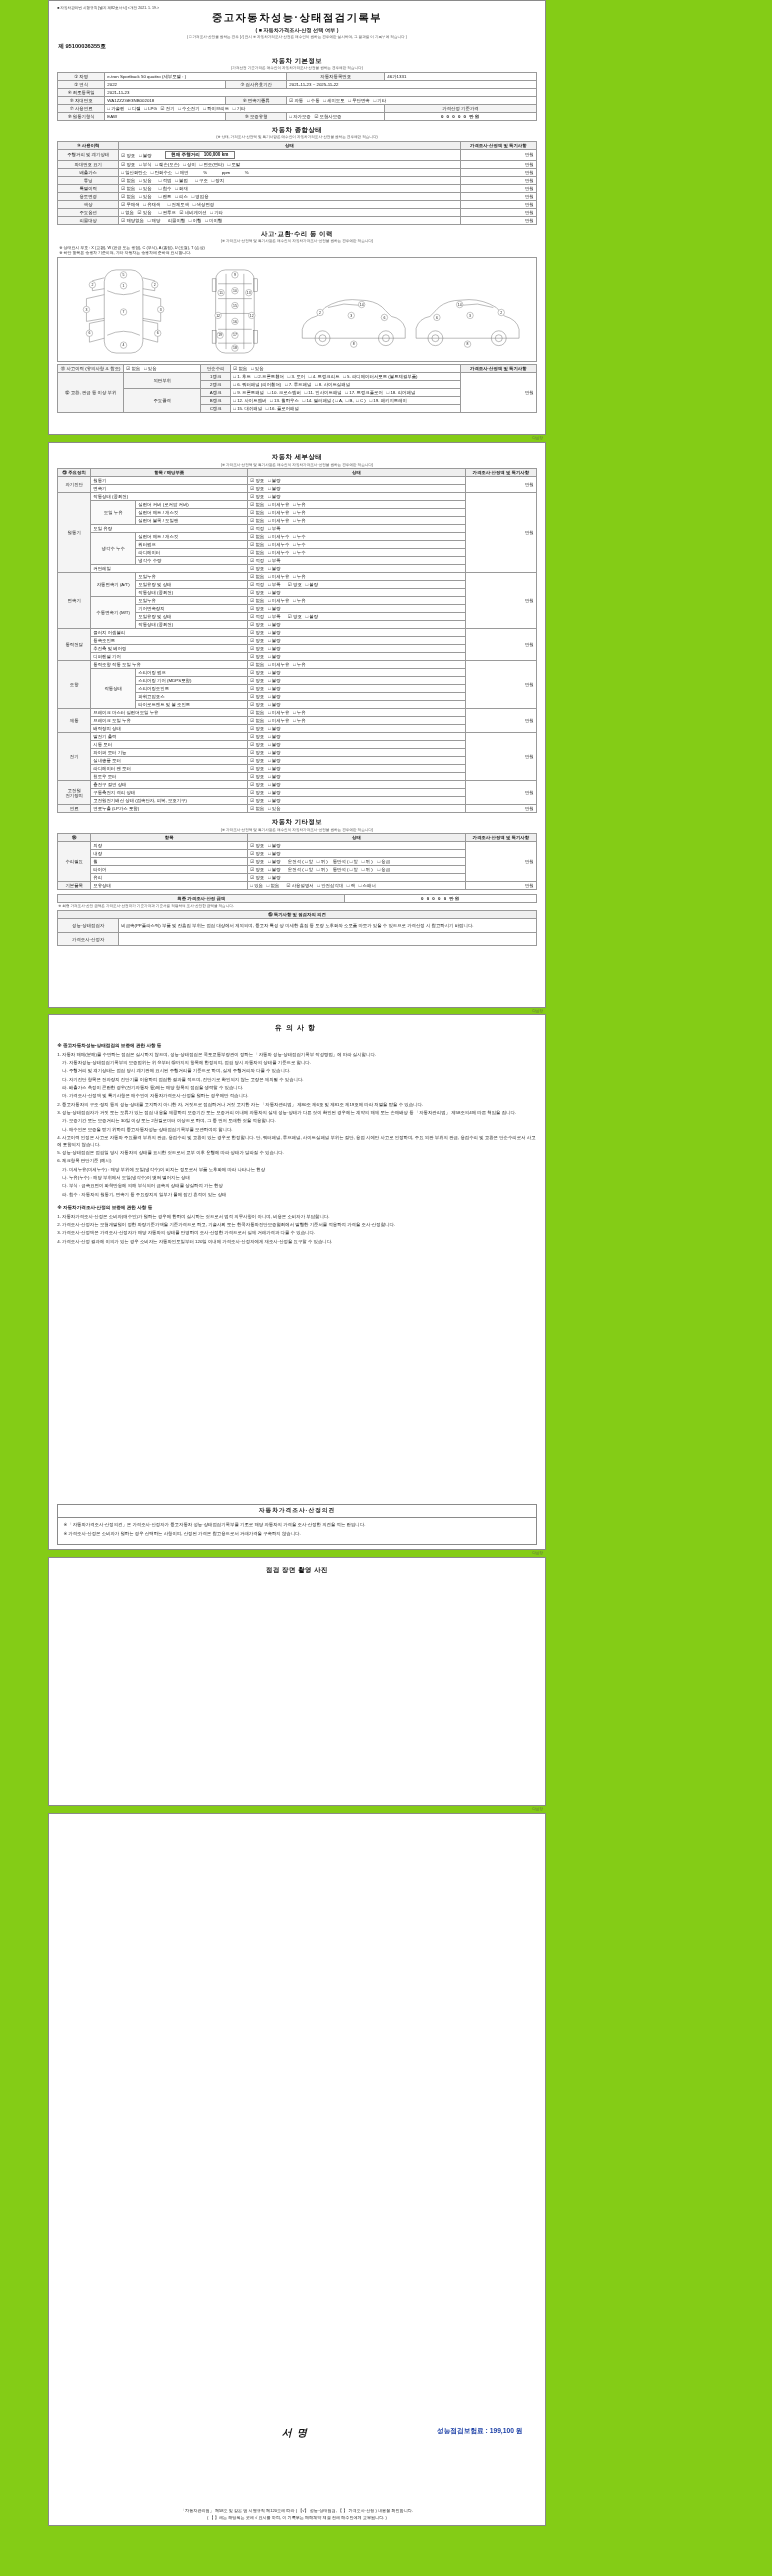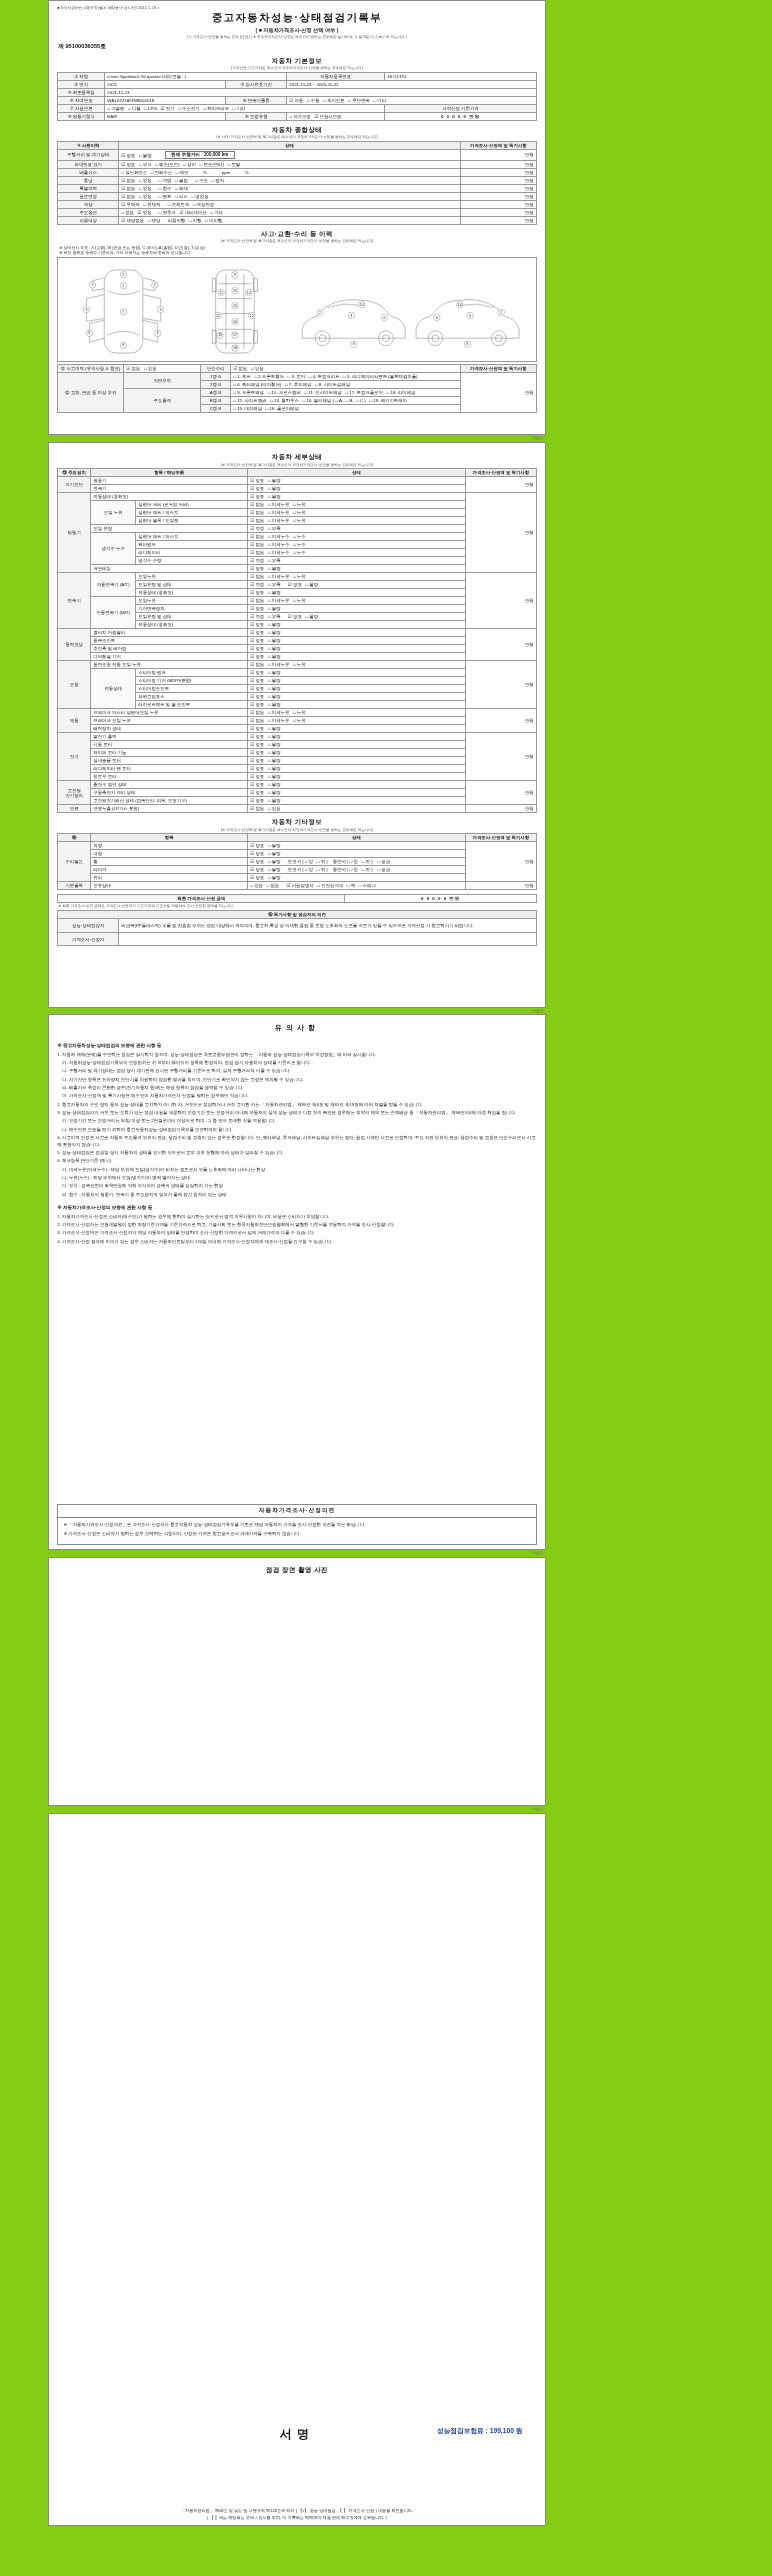--- a/index.html
+++ b/index.html
@@ -48,21 +48,21 @@
   .notice-line { font-size:4.4px; line-height:1.55; margin:1.5px 0; white-space:pre-wrap; }
   .opinion { border:0.5px solid #8a8a8a; margin-top:auto; }
   .opinion-title { text-align:center; font-weight:bold; font-size:5.7px; padding:2.1px; border-bottom:0.5px solid #8a8a8a; letter-spacing:1px; }
   .opinion-body { padding:3.1px 5.2px 5.2px; }
 
   .photos-title { text-align:center; font-weight:bold; font-size:6.4px; margin-top:3.1px; letter-spacing:0.5px; }
 
   .spacer { flex:1; }
   .spacer2 { height:67px; }
   .sign-row { position:relative; height:13.4px; }
-  .sign-label { position:absolute; left:0; right:0; text-align:center; font-size:12px; font-weight:bold; letter-spacing:5.2px; }
+  .sign-label { position:absolute; left:0; right:0; text-align:center; font-size:10px; font-weight:bold; letter-spacing:5.2px;font-style:italic; }
   .fee { position:absolute; right:14.4px; top:0.5px; font-size:6.7px; font-weight:bold; }
   .footer-line { text-align:center; font-size:4.1px; margin:1px 0; color:#222; }
 </style>
 </head>
 <body>
 
 <div class="viewport">
 <div class="page">
 
   <div class="sheet sheet-a">

